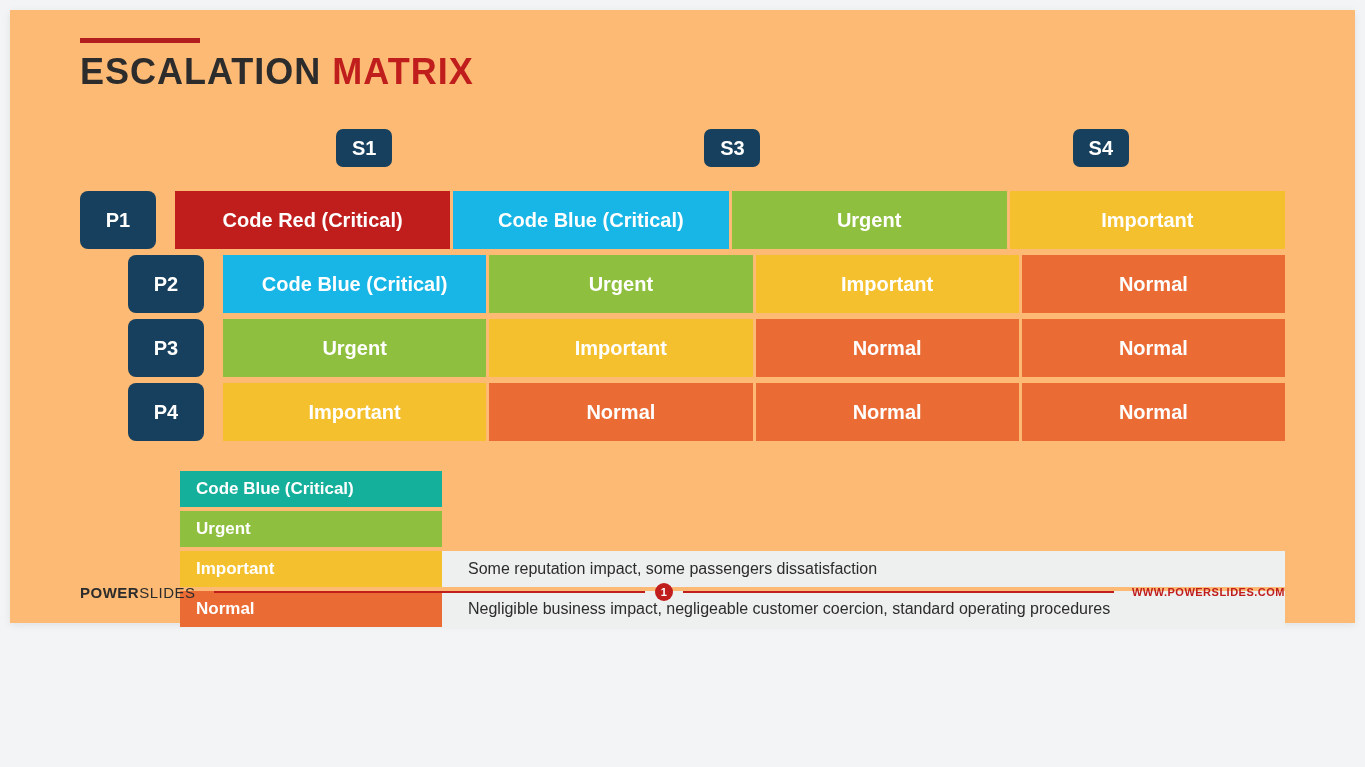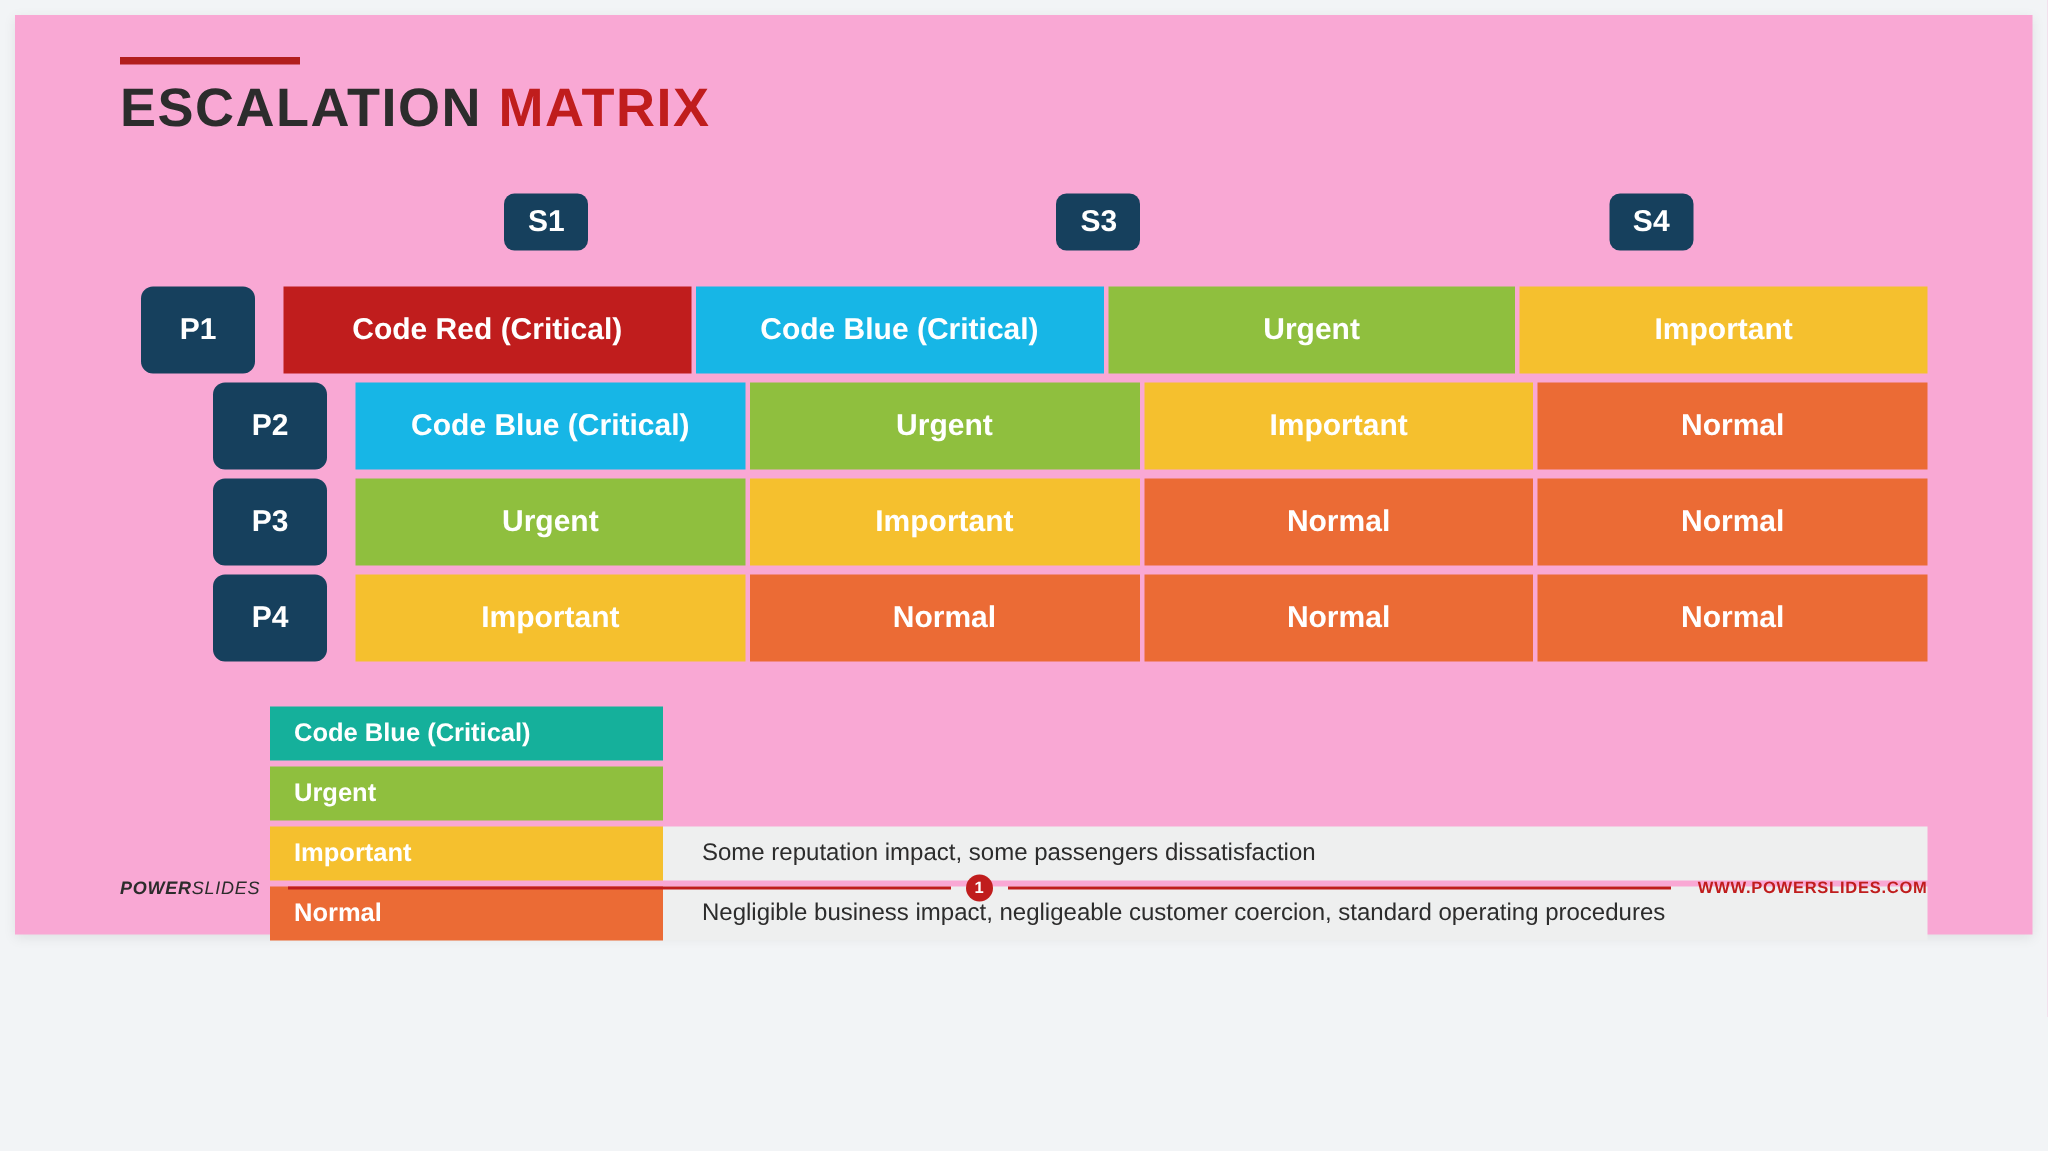--- a/index.html
+++ b/index.html
@@ -1,25 +1,25 @@
 <!DOCTYPE html>
 <html><head>
 <meta charset="utf-8">
 <style>
   * { box-sizing: border-box; margin: 0; padding: 0; }
   html, body { width: 1365px; height: 767px; background: #f2f4f6; font-family: "Segoe UI", Arial, sans-serif; }
-  .frame { position: relative; margin: 10px auto; width: 1345px; height: 613px; background: #f9a8d4; box-shadow: 0 2px 8px rgba(0,0,0,0.08); }
+  .frame { position: relative; margin: 10px auto; width: 1345px; height: 613px; background: #fdba74; box-shadow: 0 2px 8px rgba(0,0,0,0.08); }
   .content { position: absolute; left: 70px; right: 70px; top: 28px; bottom: 40px; }
 
   .title-bar { width: 120px; height: 5px; background: #b21e1e; margin-bottom: 8px; }
   .title { font-size: 36px; font-weight: 800; letter-spacing: 1px; color: #2c2c2c; font-family: "Arial Black", Arial, sans-serif; }
   .title .red { color: #c01d1d; }
 
   .matrix-wrap { margin-top: 26px; }
-  .mx-row { display: flex; align-items: center; gap: 3px; margin-left: 14px; }
+  .mx-row { display: flex; align-items: center; gap: 3px; }
 
   .plabel, .slabel {
     background: #16405d; color: #fff; font-weight: 700;
     display: flex; align-items: center; justify-content: center;
     border-radius: 8px; font-size: 20px;
   }
   .plabel { width: 76px; height: 58px; margin-right: 16px; }
   .slabel { width: 56px; height: 38px; border-radius: 7px; }
 
   .shead { display: flex; margin-left: 100px; margin-bottom: 14px; }
@@ -34,21 +34,21 @@
   .legend { margin-top: 30px; margin-left: 100px; }
   .lg-row { display: flex; align-items: stretch; margin-bottom: 4px; height: 36px; }
   .lg-badge { width: 262px; display: flex; align-items: center; padding-left: 16px;
               color: #fff; font-weight: 800; font-size: 17px; }
   .lg-desc { flex: 1; background: #eeefef; color: #2c2c2c; display: flex; align-items: center;
              padding-left: 26px; font-size: 16px; }
 
   
   .footer { position: absolute; left: 70px; right: 70px; bottom: 22px; height: 18px;
             display: flex; align-items: center; }
-  .footer .brand { font-size: 12px; letter-spacing: 0.5px; color: #2c2c2c; margin-right: 18px; font-style: italic; }
+  .footer .brand { font-size: 15px; letter-spacing: 0.5px; color: #2c2c2c; margin-right: 18px; }
   .footer .brand b { font-weight: 900; }
   .footer .link { font-size: 11px; letter-spacing: 0.5px; color: #c01d1d; font-weight: 800; margin-left: 18px; }
   .footer .line { flex: 1; height: 2px; background: #c01d1d; }
   .footer .pagenum { width: 18px; height: 18px; border-radius: 50%; background: #c01d1d;
                      color: #fff; font-size: 11px; font-weight: 700;
                      display: flex; align-items: center; justify-content: center;
                      margin: 0 10px; }
 
   
 </style>

